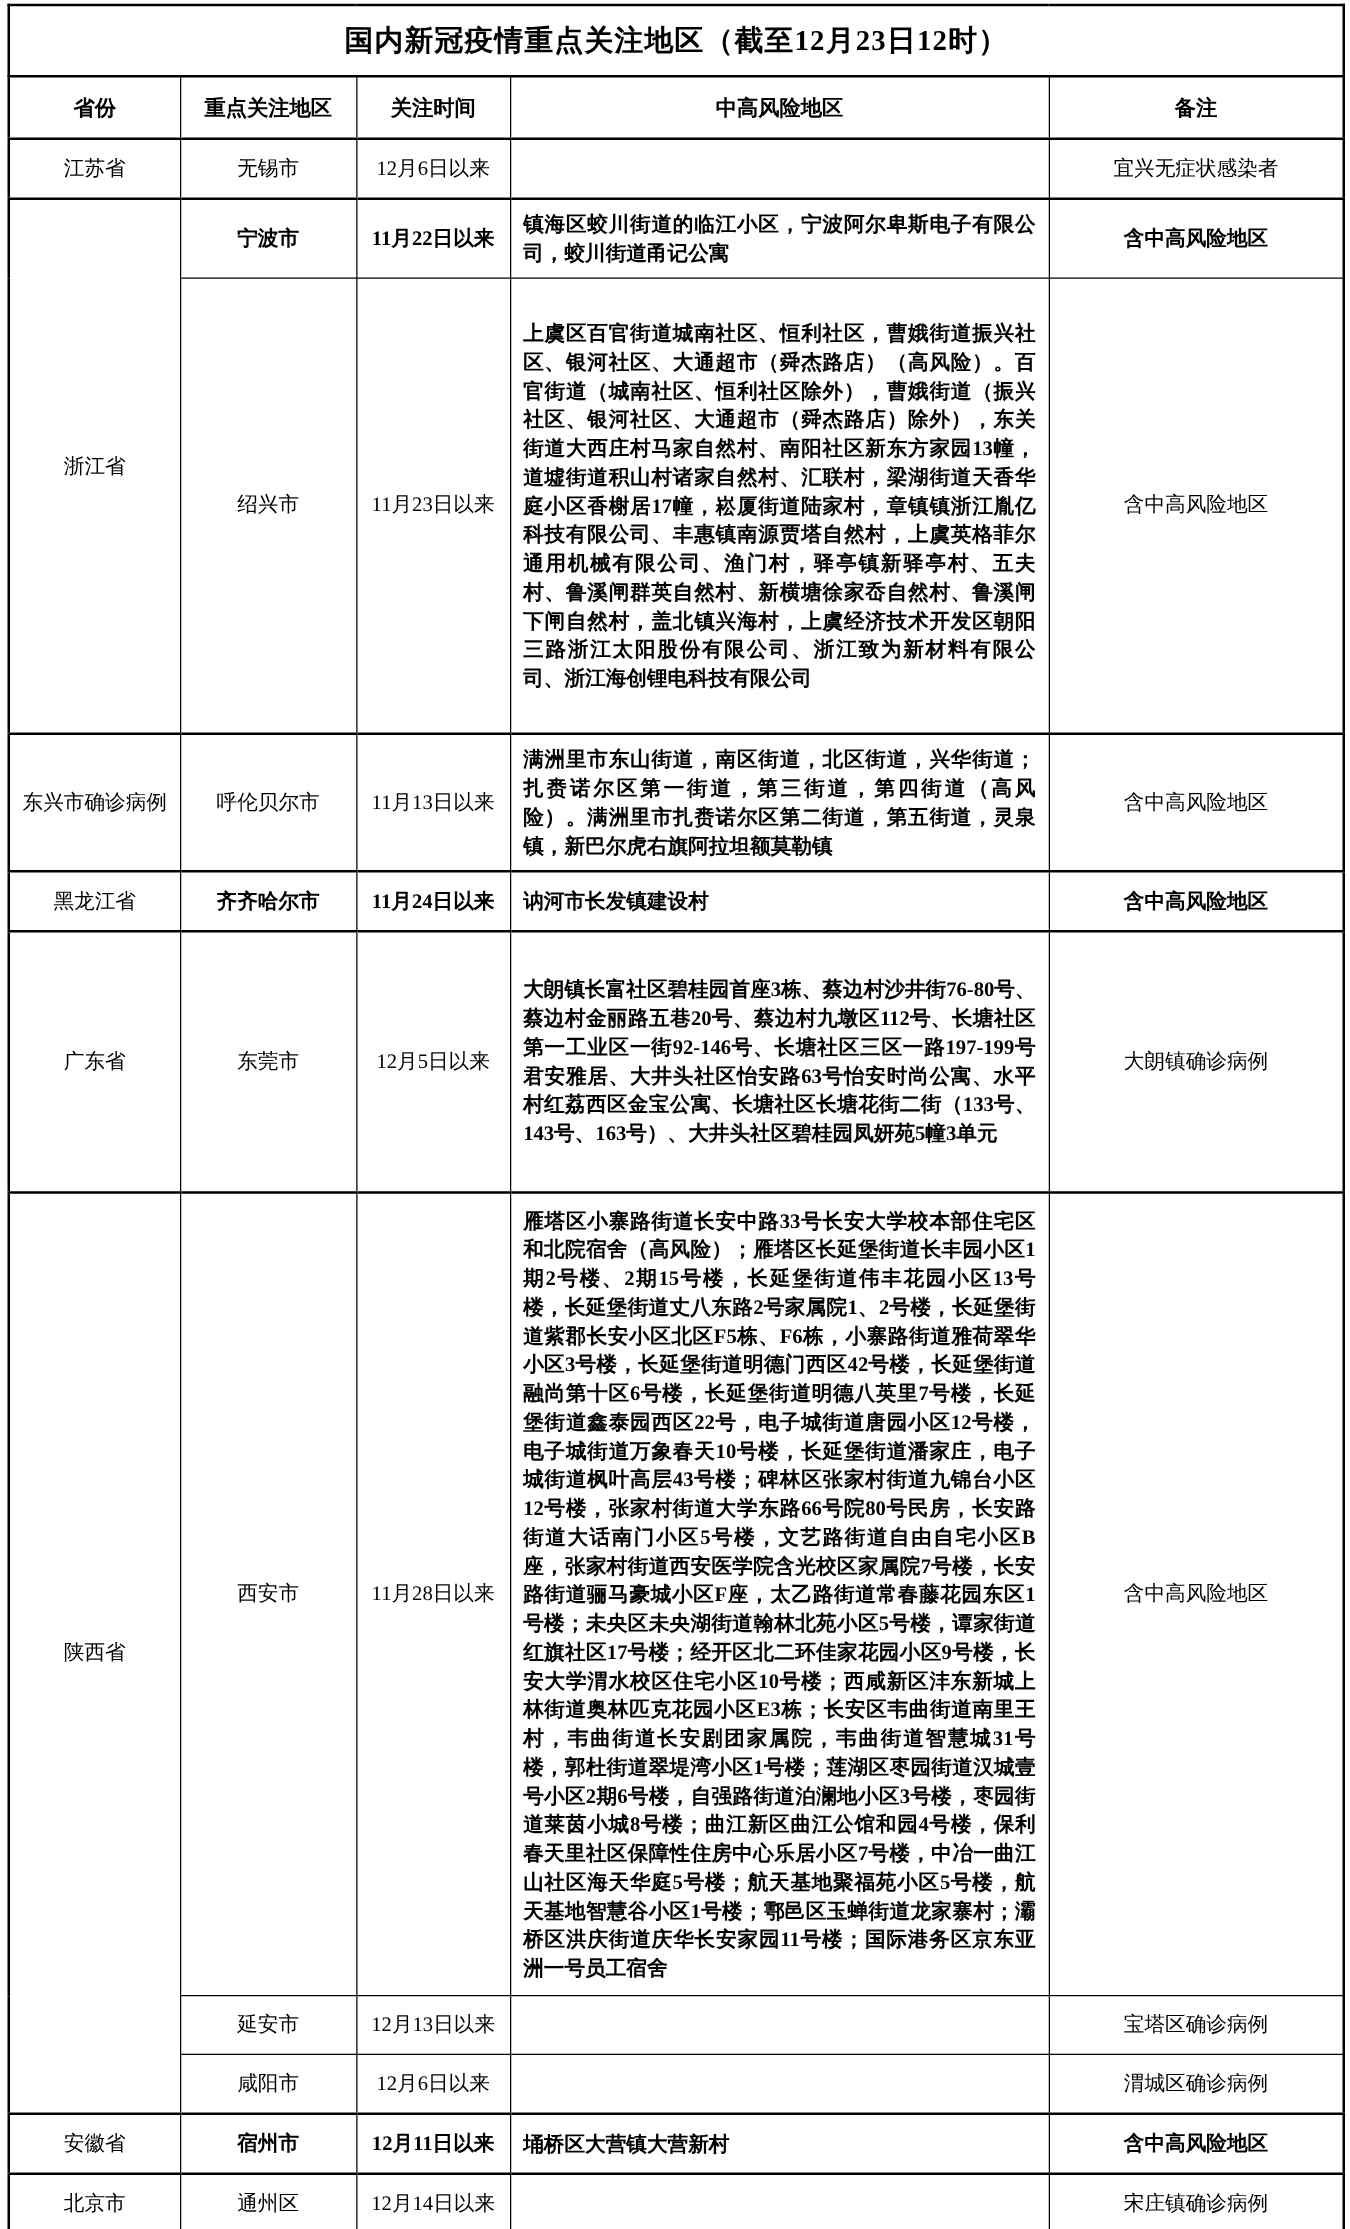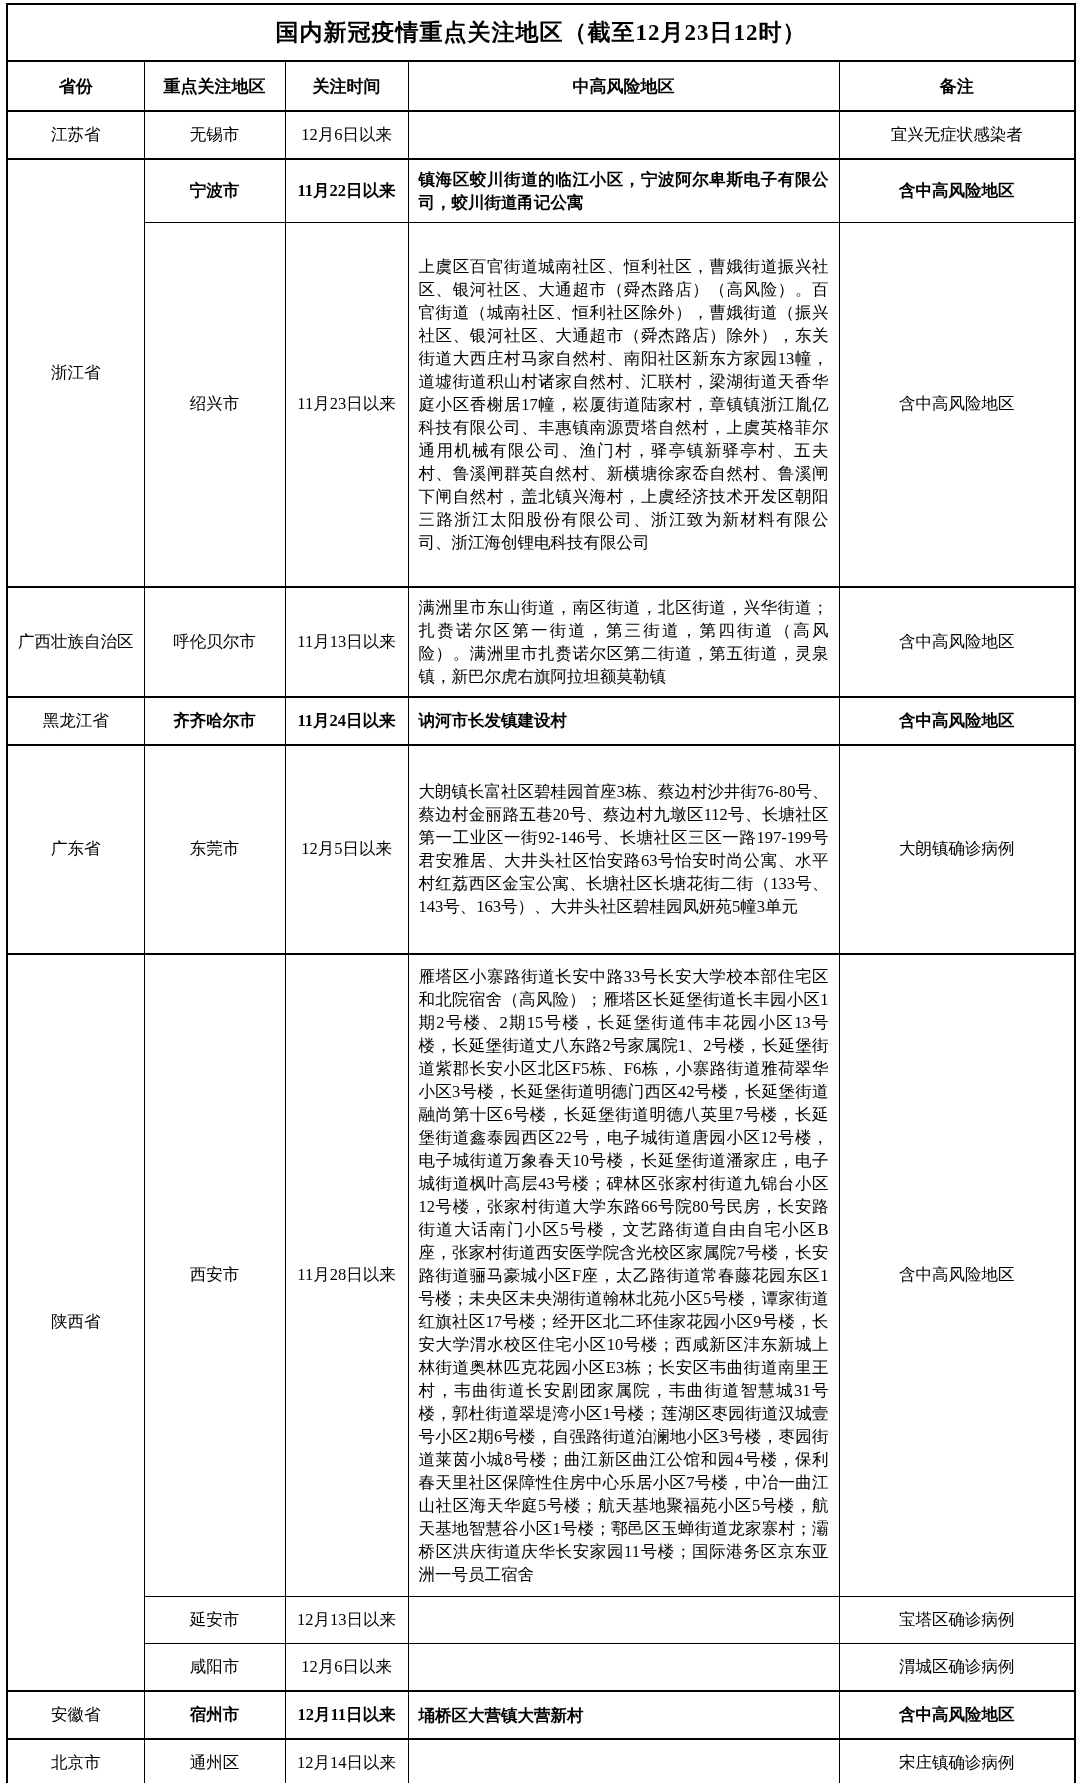--- a/index.html
+++ b/index.html
@@ -50,20 +50,21 @@
     text-align: center;
     font-size: 16.5px;
     padding: 12px 5px;
     line-height: 22px;
   }
   td.risk {
     text-align: justify;
     font-size: 16.5px;
     line-height: 23px;
     padding: 8px 10px;
+    font-weight: bold;
   }
   tr.grp > td { border-top: 2px solid var(--ink); }
   td.b { font-weight: 700; }
   td.red { color: var(--red); }
 </style>
 </head>
 <body>
 
 <div class="page">
   <table class="focus-table">
@@ -101,21 +102,21 @@
           <td class="risk b">镇海区蛟川街道的临江小区，宁波阿尔卑斯电子有限公司，蛟川街道甬记公寓</td>
           <td class="center b">含中高风险地区</td>
         </tr>
         <tr style="height: 364px;">
           <td class="center">绍兴市</td>
           <td class="center">11月23日以来</td>
           <td class="risk">上虞区百官街道城南社区、恒利社区，曹娥街道振兴社区、银河社区、大通超市（舜杰路店）（高风险）。百官街道（城南社区、恒利社区除外），曹娥街道（振兴社区、银河社区、大通超市（舜杰路店）除外），东关街道大西庄村马家自然村、南阳社区新东方家园13幢，道墟街道积山村诸家自然村、汇联村，梁湖街道天香华庭小区香榭居17幢，崧厦街道陆家村，章镇镇浙江胤亿科技有限公司、丰惠镇南源贾塔自然村，上虞英格菲尔通用机械有限公司、渔门村，驿亭镇新驿亭村、五夫村、鲁溪闸群英自然村、新横塘徐家岙自然村、鲁溪闸下闸自然村，盖北镇兴海村，上虞经济技术开发区朝阳三路浙江太阳股份有限公司、浙江致为新材料有限公司、浙江海创锂电科技有限公司</td>
           <td class="center">含中高风险地区</td>
         </tr>
         <tr class="grp" style="height: 96px;">
-          <td rowspan="1" class="province">广西壮族自治区</td>
+          <td rowspan="1" class="province">东兴市确诊病例</td>
           <td class="center">呼伦贝尔市</td>
           <td class="center">11月13日以来</td>
           <td class="risk">满洲里市东山街道，南区街道，北区街道，兴华街道；扎赉诺尔区第一街道，第三街道，第四街道（高风险）。满洲里市扎赉诺尔区第二街道，第五街道，灵泉镇，新巴尔虎右旗阿拉坦额莫勒镇</td>
           <td class="center">含中高风险地区</td>
         </tr>
         <tr class="grp" style="height: 40px;">
           <td rowspan="1" class="province">黑龙江省</td>
           <td class="center b">齐齐哈尔市</td>
           <td class="center b">11月24日以来</td>
           <td class="risk b">讷河市长发镇建设村</td>

